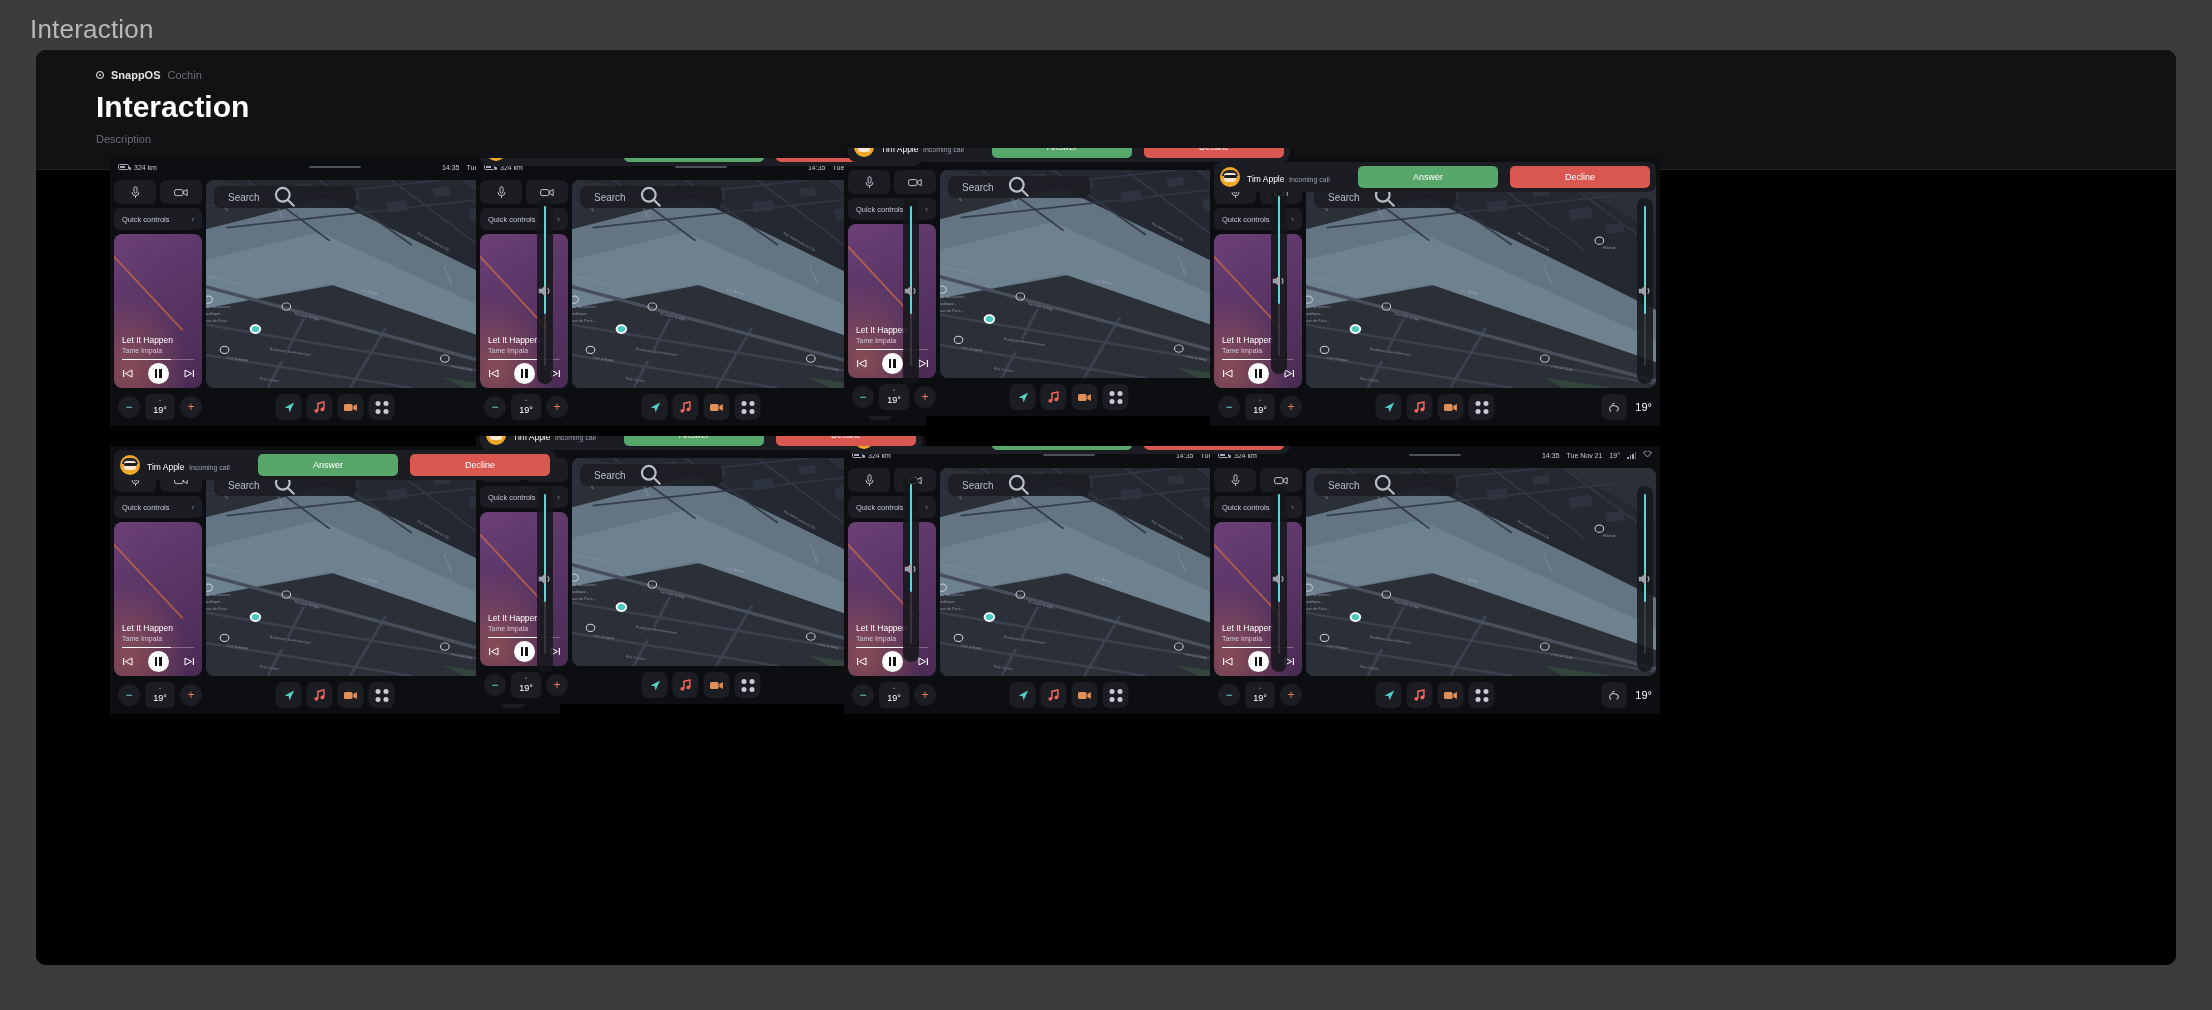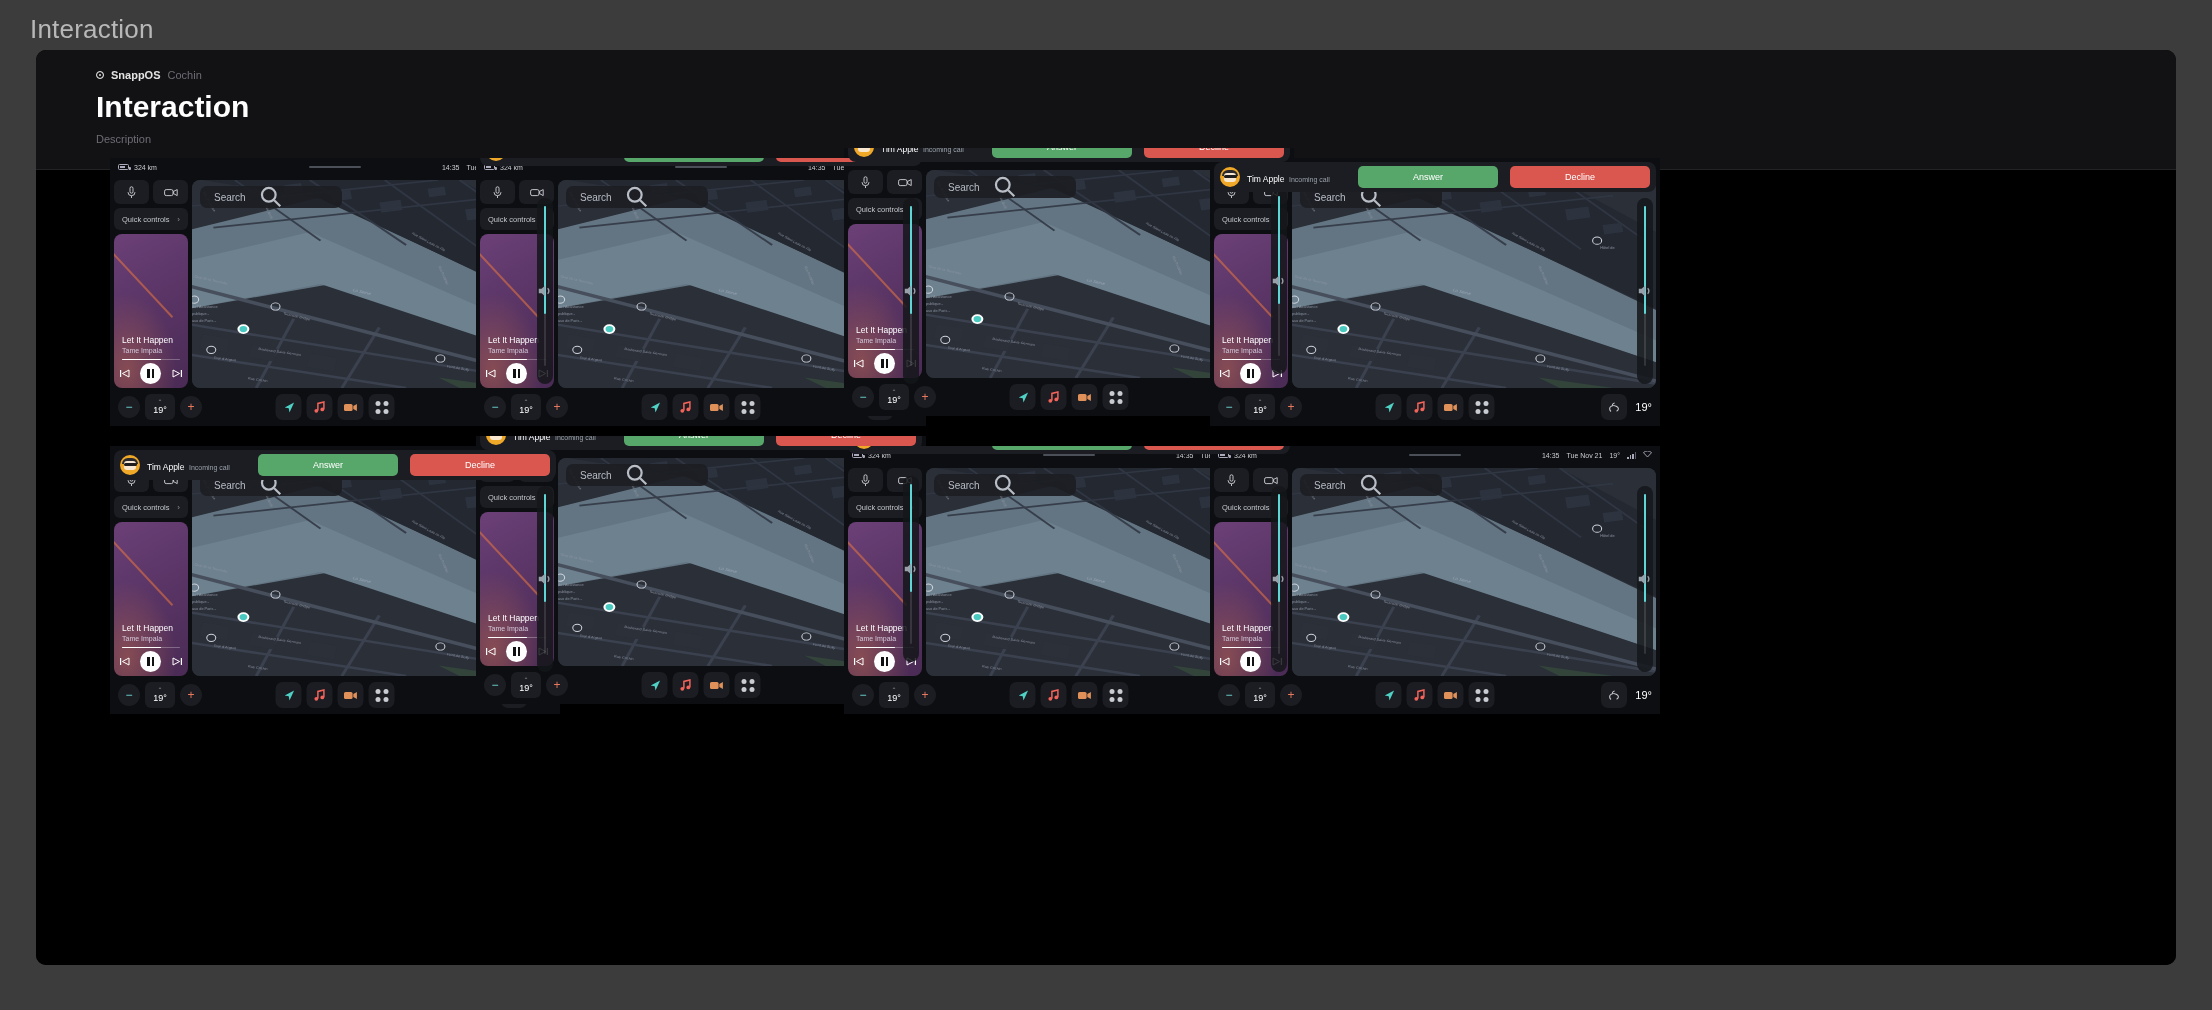--- a/index.html
+++ b/index.html
@@ -84,21 +84,21 @@
     content:""; position:absolute; right:-2.5px; top:1.5px;
     width:1.5px;height:3px;background:#aab;border-radius:0 1px 1px 0;
   }
   .bars{ display:flex; align-items:flex-end; gap:1px; height:7px;}
   .bars i{ width:1.5px; background:#aab; display:block;}
   .bars i:nth-child(1){height:2px}.bars i:nth-child(2){height:3.5px}
   .bars i:nth-child(3){height:5px}.bars i:nth-child(4){height:7px; background:#585e68}
 
   
   .dev-body{ flex:1; display:flex; padding:4px 4px 0 4px; gap:4px; position:relative;}
-  .left-col{ width:74px; display:flex; flex-direction:column; gap:4px;}
+  .left-col{ width:88px; display:flex; flex-direction:column; gap:4px;}
   .two-btn{ display:flex; gap:4px; }
   .sq-btn{
     flex:1; height:24px; background:#1b1d22; border-radius:6px;
     display:flex;align-items:center;justify-content:center;
   }
   .qc{
     height:22px; background:#1b1d22; border-radius:6px;
     display:flex;align-items:center;justify-content:space-between;
     padding:0 8px; font-size:7.5px; color:#c3c6cc;
   }

